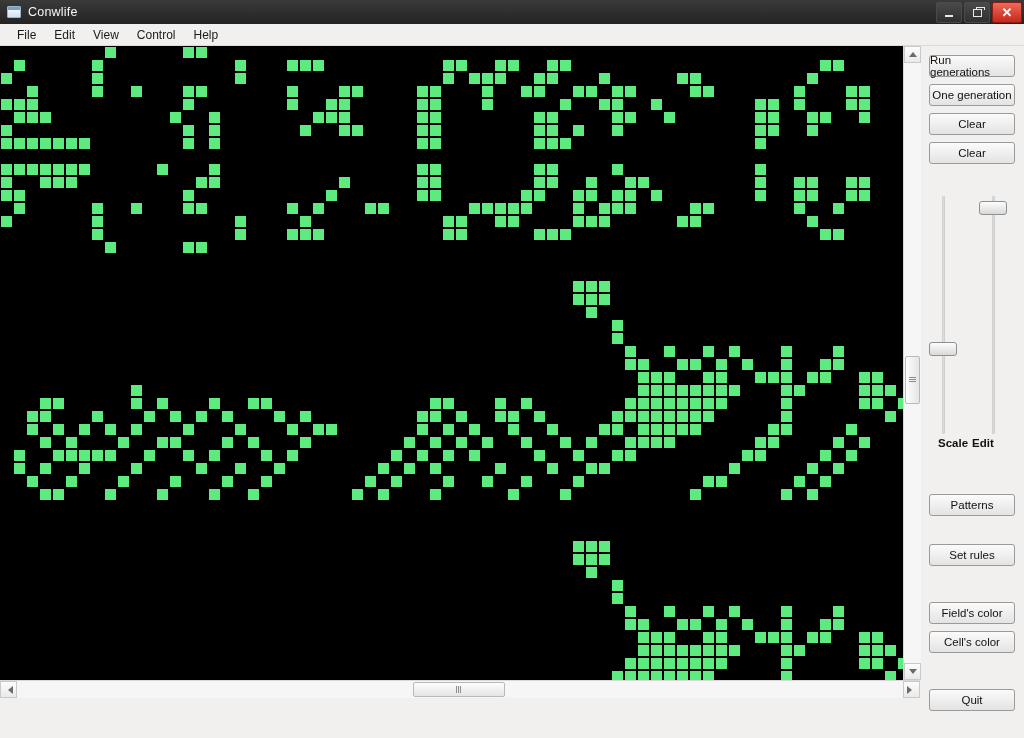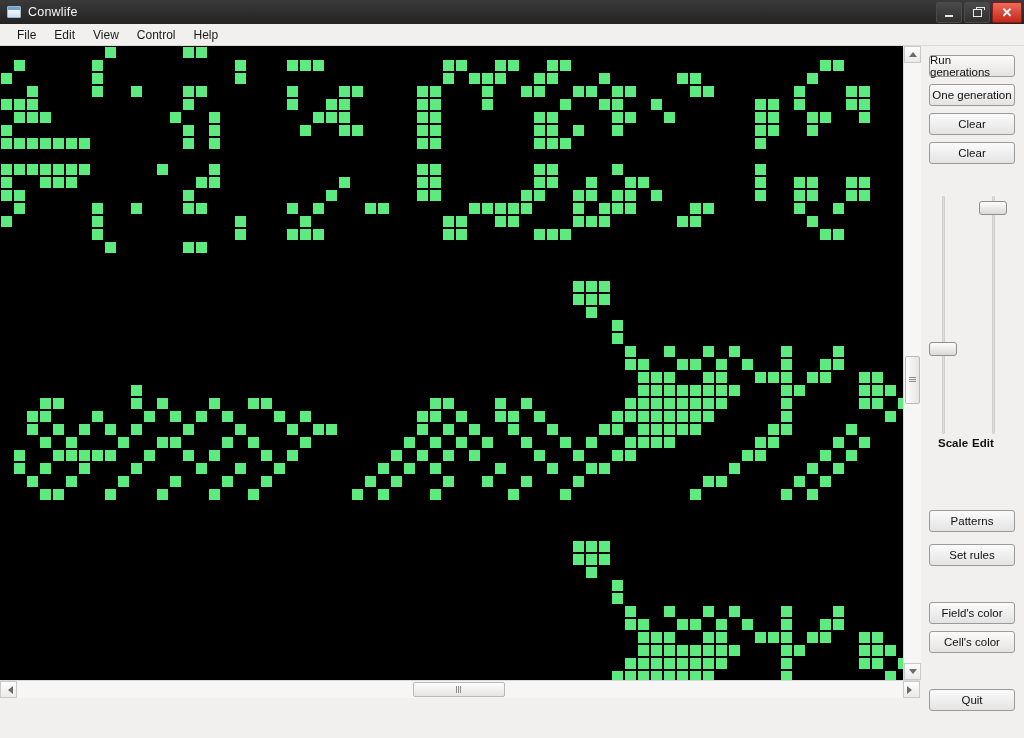--- a/index.html
+++ b/index.html
@@ -751,21 +751,21 @@
       <div class="track"></div>
       <div class="thumb" style="top:146px"></div>
     </div>
     <div class="slider" style="left:62px;top:150px">
       <div class="track"></div>
       <div class="thumb" style="top:5px"></div>
     </div>
     <div class="slider-label" style="left:17px;top:391px">Scale</div>
     <div class="slider-label" style="left:51px;top:391px">Edit</div>
 
-    <div class="btn" style="top:464px">Patterns</div>
+    <div class="btn" style="top:448px">Patterns</div>
     <div class="btn" style="top:498px">Set rules</div>
     <div class="btn" style="top:556px">Field's color</div>
     <div class="btn" style="top:585px">Cell's color</div>
     <div class="btn" style="top:643px">Quit</div>
   </div>
 
 
 </div>
 
 </body></html>

